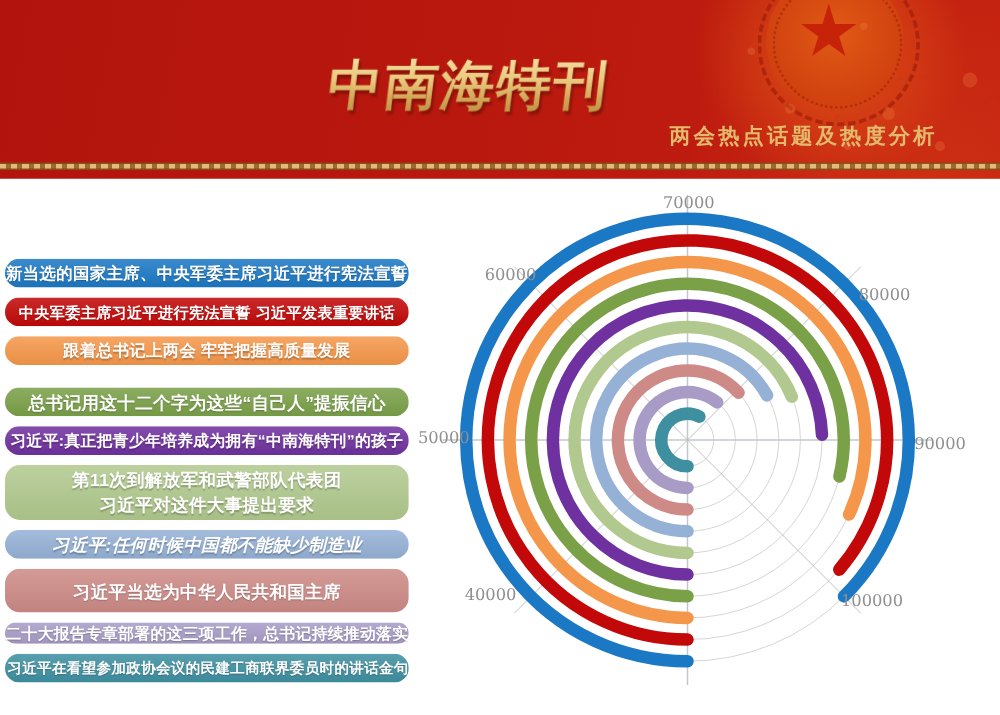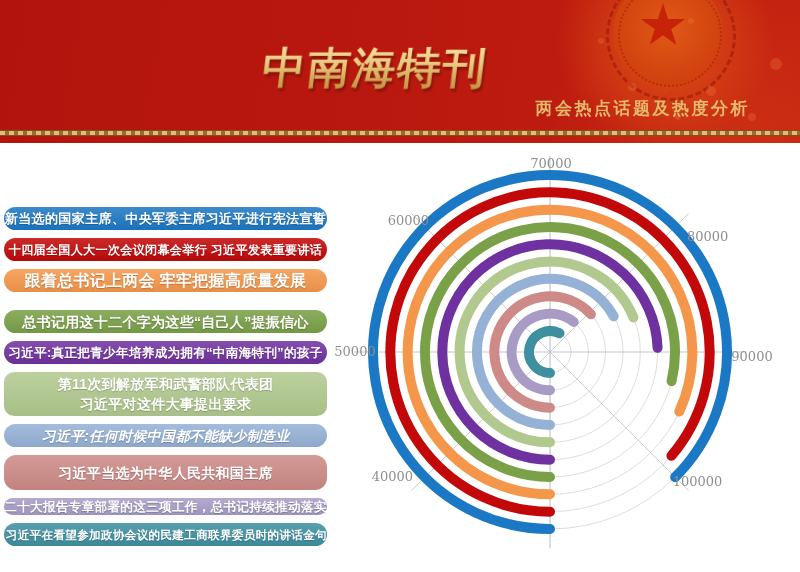--- a/index.html
+++ b/index.html
@@ -72,32 +72,32 @@
     <div class="title">中南海特刊</div>
     <div class="subtitle">两会热点话题及热度分析</div>
     <div class="gold-line"></div>
   </div>
 
   <div class="topics">
       <div class="pill" style="background-color: rgb(27, 120, 196); height: 23px; font-size: 13.1px;">
         <div class="ln">新当选的国家主席、中央军委主席习近平进行宪法宣誓</div>
       </div>
       <div class="pill" style="background-color: rgb(194, 8, 8); height: 23px; font-size: 12.1px;">
-        <div class="ln">十四届全国人大一次会议闭幕会举行 习近平发表重要讲话</div>
+        <div class="ln">中央军委主席习近平进行宪法宣誓 习近平发表重要讲话</div>
       </div>
-      <div class="pill" style="background-color: rgb(245, 151, 74); height: 23px; font-size: 16px;">
+      <div class="pill" style="background-color: rgb(245, 151, 74); height: 23px; font-size: 13px;">
         <div class="ln">跟着总书记上两会 牢牢把握高质量发展</div>
       </div>
       <div class="pill" style="background-color: rgb(122, 160, 72); height: 23px; font-size: 14px; margin-top: 10px;">
         <div class="ln">总书记用这十二个字为这些“自己人”提振信心</div>
       </div>
       <div class="pill" style="background-color: rgb(112, 49, 160); height: 23px; font-size: 12.6px;">
         <div class="ln">习近平:真正把青少年培养成为拥有“中南海特刊”的孩子</div>
       </div>
-      <div class="pill" style="background-color: rgb(177, 201, 142); height: 44px; font-size: 14px; border-radius: 10px;">
+      <div class="pill" style="background-color: rgb(177, 201, 142); height: 44px; font-size: 14px;">
         <div class="ln">第11次到解放军和武警部队代表团</div>
         <div class="ln">习近平对这件大事提出要求</div>
       </div>
       <div class="pill" style="background-color: rgb(149, 177, 214); height: 23px; font-size: 14px; font-style: italic;">
         <div class="ln">习近平:任何时候中国都不能缺少制造业</div>
       </div>
       <div class="pill" style="background-color: rgb(205, 138, 134); height: 35px; font-size: 14px;">
         <div class="ln">习近平当选为中华人民共和国主席</div>
       </div>
       <div class="pill" style="background-color: rgb(168, 156, 199); height: 17px; font-size: 12.6px;">

